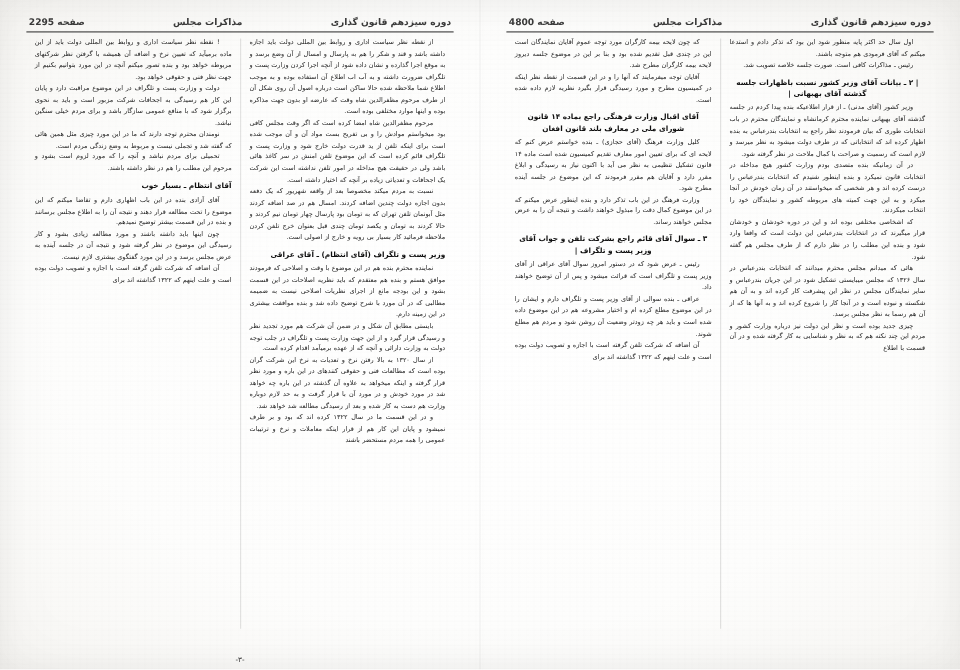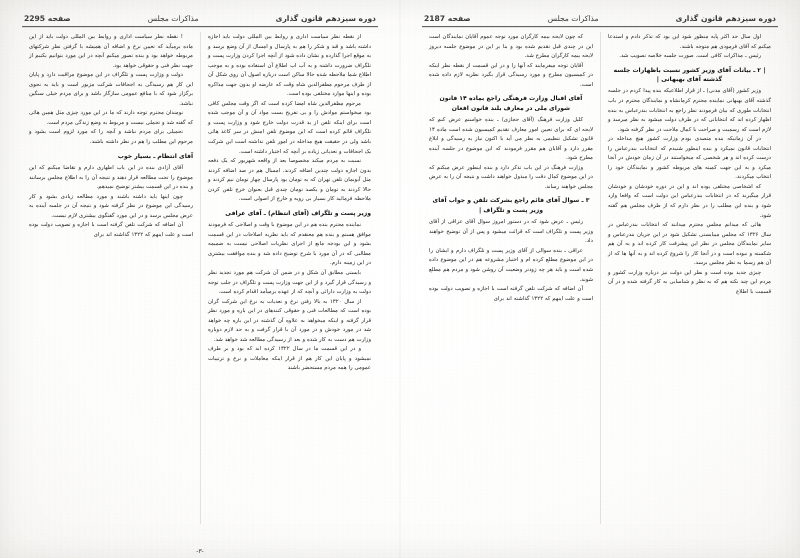--- a/index.html
+++ b/index.html
@@ -33,21 +33,21 @@
 
   .page-inner{position:absolute;inset:0;padding:14px 22px 16px 22px;box-sizing:border-box;}
 
   
   .hdr{
     display:flex;align-items:baseline;justify-content:space-between;
     font-size:7.6px;color:#2b2b2b;letter-spacing:.2px;
     padding:0 2px 2px 2px;
   }
   .hdr .h-item{white-space:nowrap;font-weight:600;opacity:.92;}
-  .hdr .h-center{font-weight:400;}
+  .hdr .h-center{font-weight:700;}
   .rule{
     height:1px;background:#3a3a3a;opacity:.78;margin:1px 0 5px 0;
     box-shadow:0 .5px 0 rgba(0,0,0,.25);
   }
 
   
   .cols{
     display:flex;flex-direction:row;gap:0;height:492px;
   }
   .col{
@@ -140,21 +140,21 @@
       <div class="footer-mark">-۳-</div>
     </div>
   </div>
 
   <div class="page page-right">
     <div class="page-inner">
 
       <div class="hdr">
         <div class="h-item">دوره سیزدهم قانون گذاری</div>
         <div class="h-item h-center">مذاکرات مجلس</div>
-        <div class="h-item">صفحه 2187</div>
+        <div class="h-item">صفحه 4800</div>
       </div>
       <div class="rule"></div>
 
       <div class="cols">
 
         <div class="col right-col">
           <p class="para indent">اول سال حد اکثر پایه منظور شود این بود که تذکر دادم و استدعا میکنم که آقای فرمودی هم متوجه باشند.</p>
           <p class="para indent">رئیس ـ مذاکرات کافی است. صورت جلسه خلاصه تصویب شد.</p>
           <h3 class="heading">| ۲ ـ بیانات آقای وزیر کشور نسبت باظهارات جلسه گذشته آقای بهبهانی |</h3>
           <p class="para indent">وزیر کشور (آقای مدنی) ـ از قرار اطلاعیکه بنده پیدا کردم در جلسه گذشته آقای بهبهانی نماینده محترم کرمانشاه و نمایندگان محترم در باب انتخابات طوری که بیان فرمودند نظر راجع به انتخابات بندرعباس به بنده اظهار کرده اند که انتخاباتی که در طرف دولت میشود به نظر میرسد و لازم است که رسمیت و صراحت با کمال ملاحت در نظر گرفته شود.</p>

